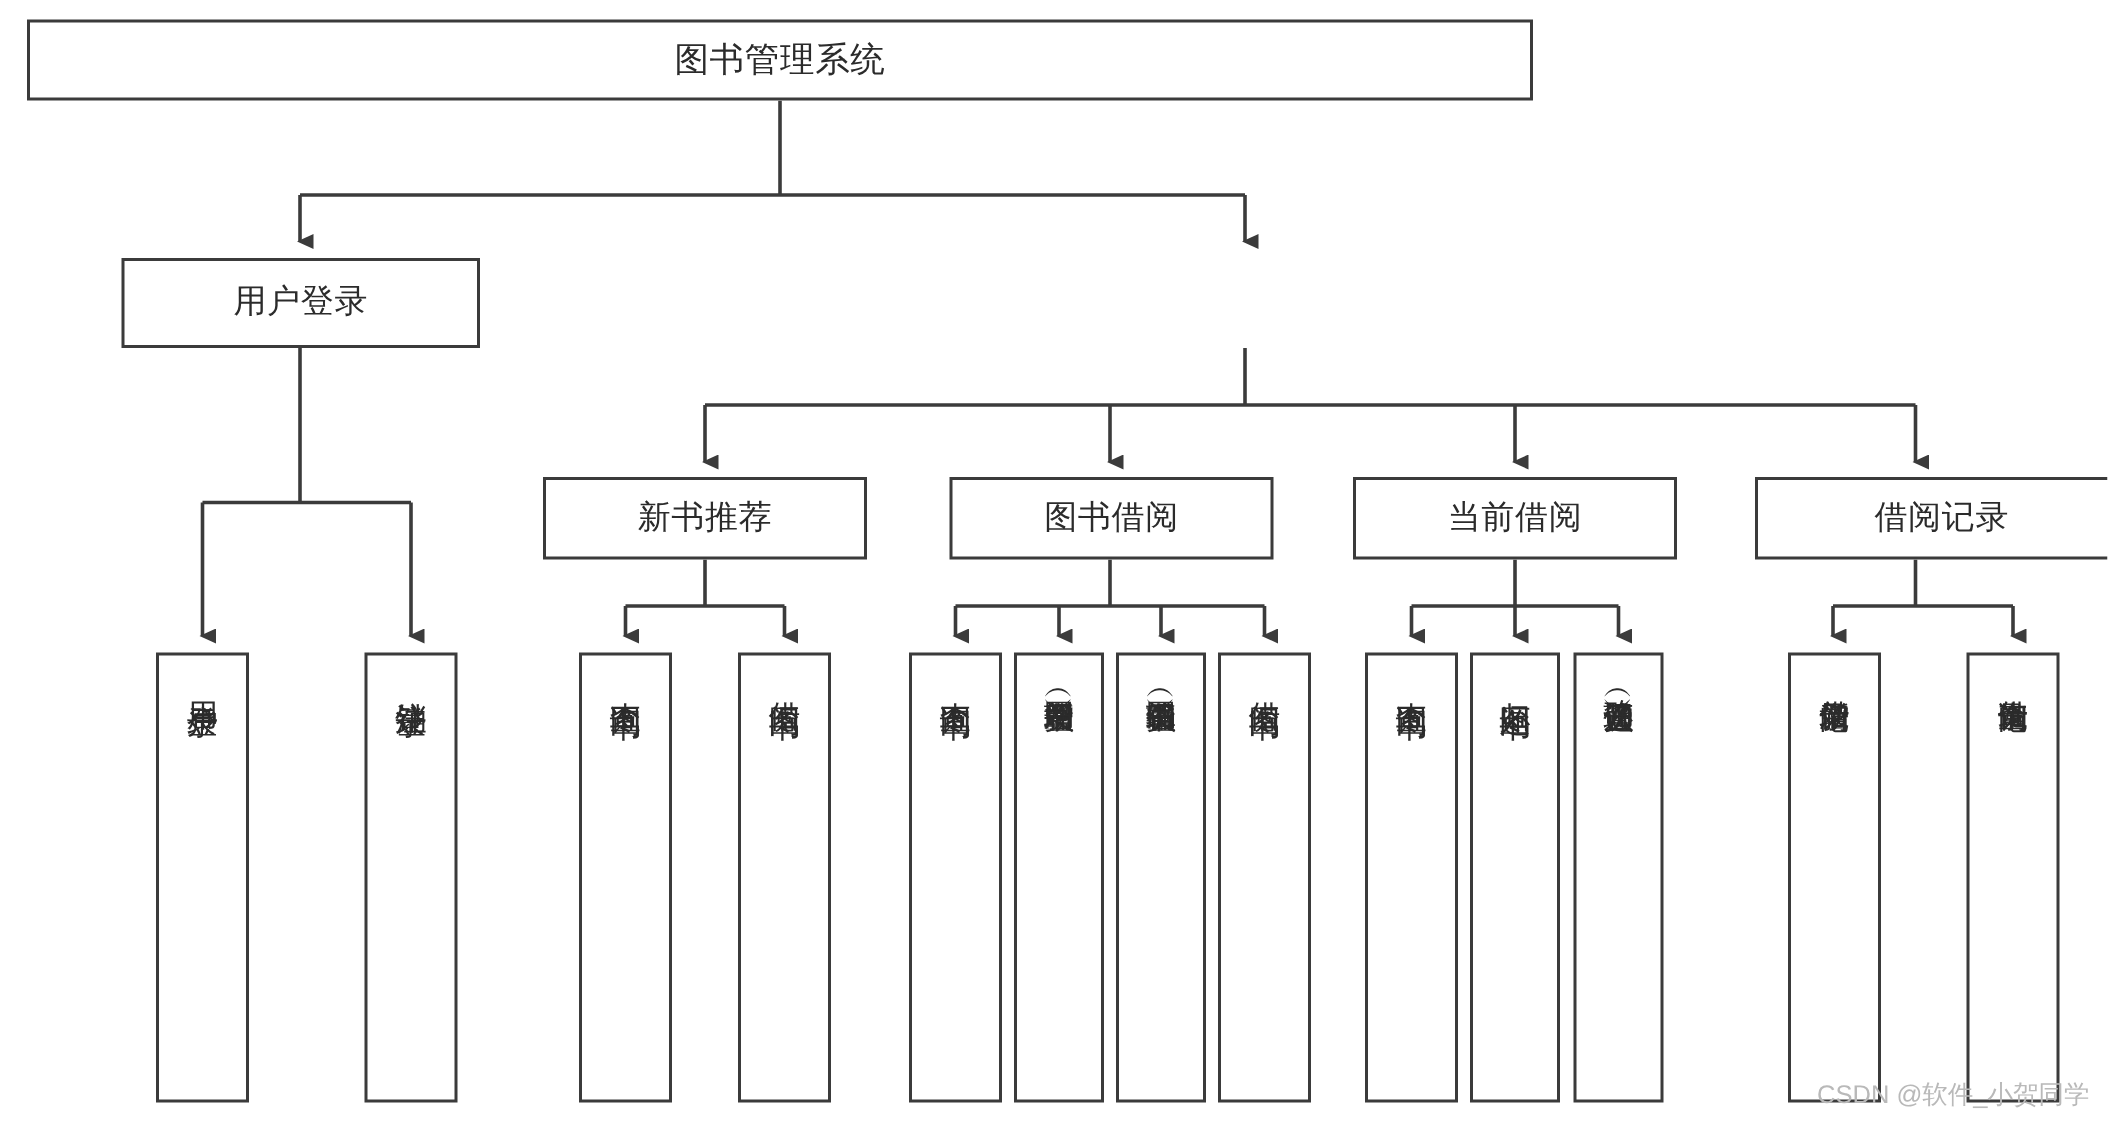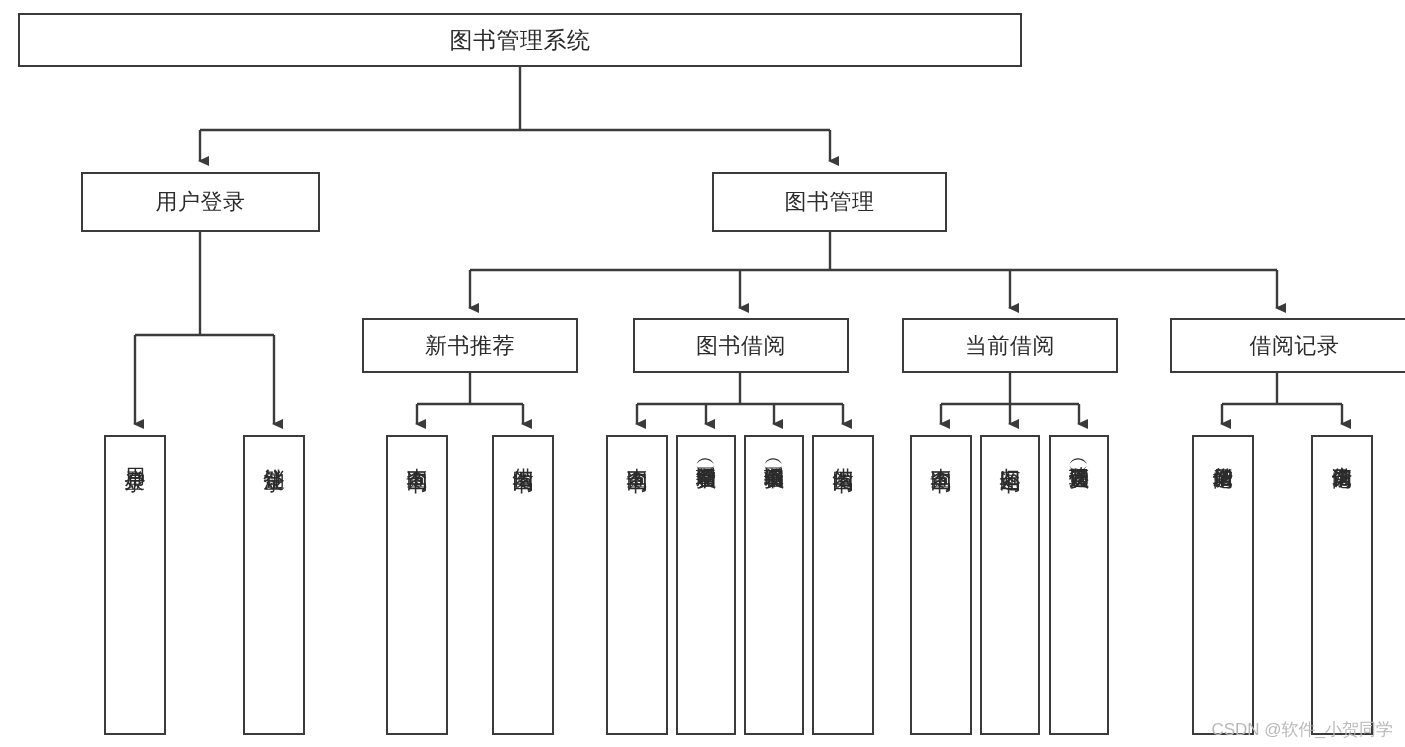--- a/index.html
+++ b/index.html
@@ -137,23 +137,20 @@
   </svg>
 
   <div class="node horiz root" style="left:18px; top:13px; width:1004px; height:54px;">
     <span class="node-label">图书管理系统</span>
   </div>
 
   <div class="node horiz" style="left:81px; top:172px; width:239px; height:60px;">
     <span class="node-label">用户登录</span>
   </div>
 
-  <div class="node horiz" style="left:712px; top:172px; width:235px; height:60px;">
-    <span class="node-label">图书管理</span>
-  </div>
 
   <div class="node horiz" style="left:633px; top:318px; width:216px; height:55px;">
     <span class="node-label">图书借阅</span>
   </div>
 
   <div class="node horiz" style="left:362px; top:318px; width:216px; height:55px;">
     <span class="node-label">新书推荐</span>
   </div>
 
   <div class="node horiz" style="left:902px; top:318px; width:216px; height:55px;text-align:right;">

